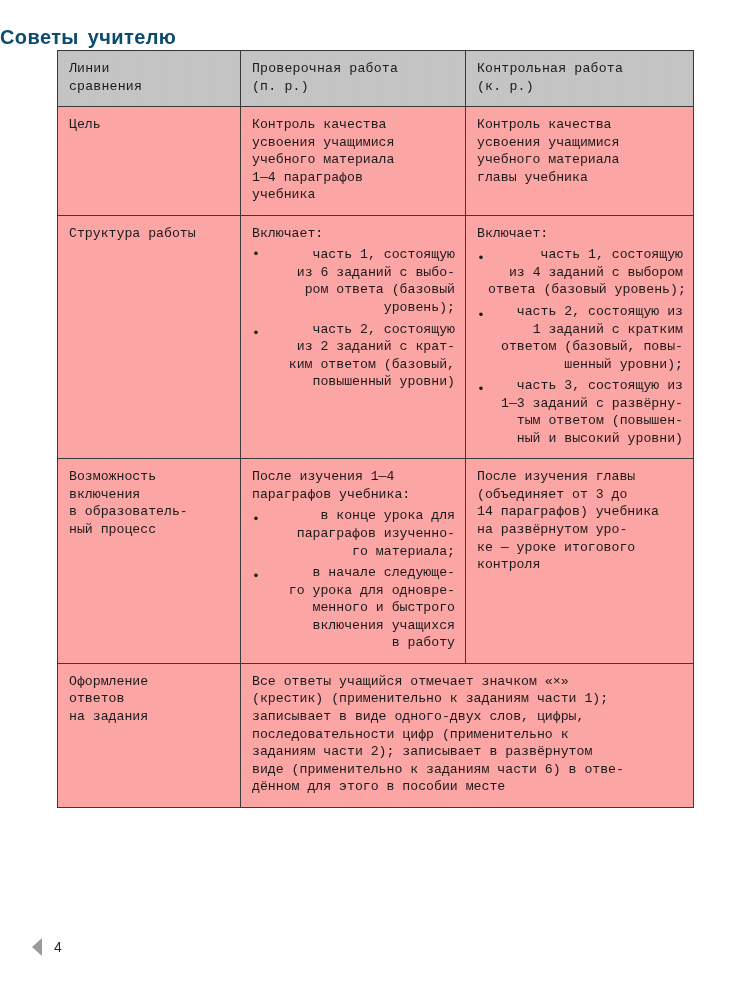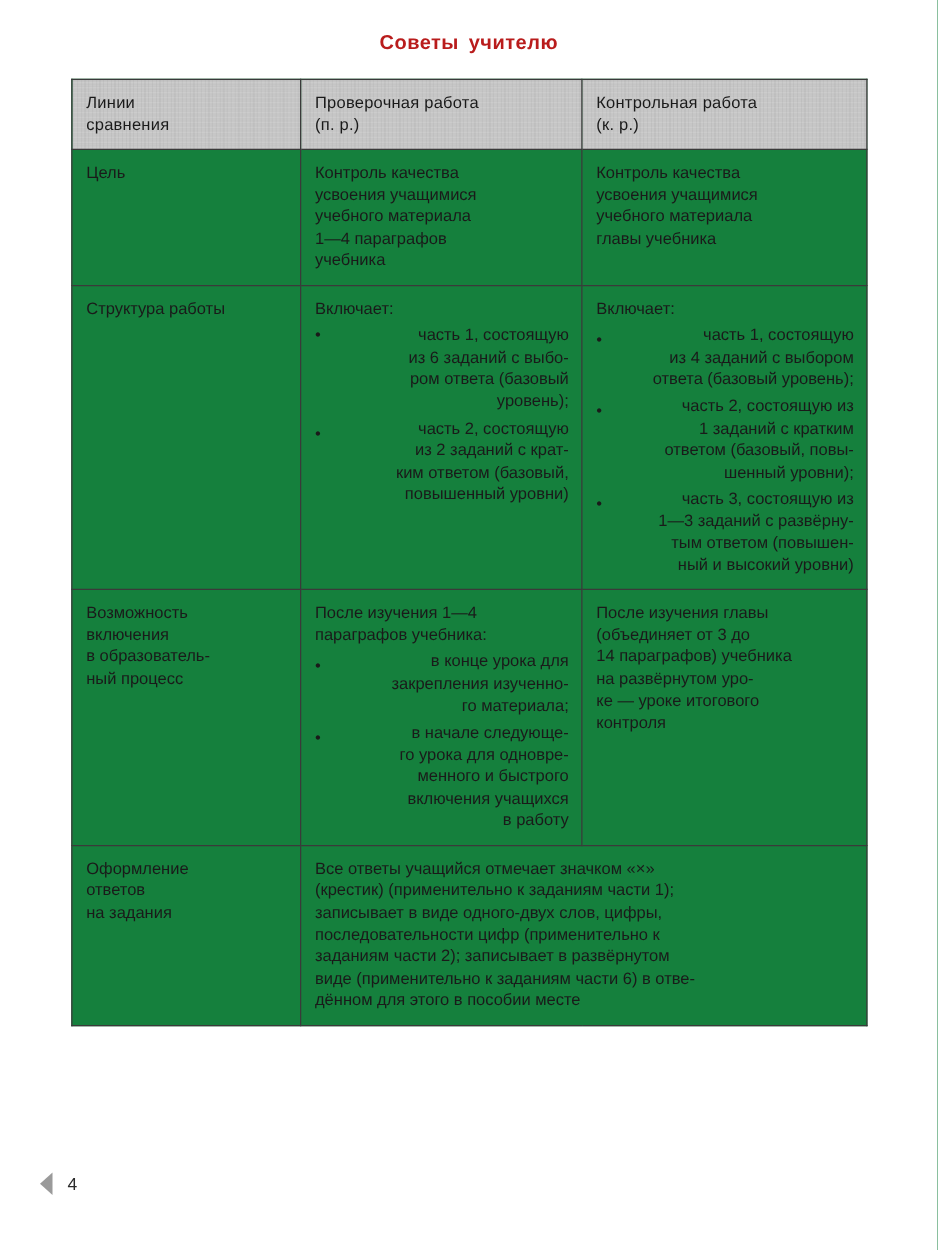--- a/index.html
+++ b/index.html
@@ -22,37 +22,38 @@
     height: 1000px;
     box-sizing: border-box;
   }
 
   
   .doc-title {
     position: absolute;
     top: 26px;
     left: 0;
     width: 750px;
-    text-align: center;
-    font-size: 16px;
+    text-align: left;
+    font-size: 20px;
     font-weight: bold;
     letter-spacing: 0.4px;
     word-spacing: 3px;
-    color: #b91c1c;
+    color: #0c4a6e;
   }
 
   
   .cmp-table {
     position: absolute;
     left: 57px;
-    top: 63px;
+    top: 50px;
     width: 636px;
     border-collapse: collapse;
     table-layout: fixed;
-    background: #15803d;
+    background: #fca5a5;
+    font-family: Liberation Mono, monospace;
   }
   .cmp-table col.c1 { width: 183px; }
   .cmp-table col.c2 { width: 225px; }
   .cmp-table col.c3 { width: 228px; }
 
   .cmp-table td, .cmp-table th {
     border: 1px solid #3a3a3a;
     vertical-align: top;
     padding: 9px 10px 11px 11px;
     font-size: 13.2px;
@@ -247,21 +248,21 @@
           <span class="cell-line">ный процесс</span>
         </td>
         <td>
           <span class="cell-line">После изучения 1—4</span>
           <span class="cell-line">параграфов учебника:</span>
           <ul class="bullets">
             <li>
               <span class="bullet-dot" style="top:4px">•</span>
               <span class="bullet-body gap-before">
                 <span class="cell-line">в конце урока для</span>
-                <span class="cell-line">закрепления изученно-</span>
+                <span class="cell-line">параграфов изученно-</span>
                 <span class="cell-line">го материала;</span>
               </span>
             </li>
             <li>
               <span class="bullet-dot" style="top:4px">•</span>
               <span class="bullet-body gap-before">
                 <span class="cell-line">в начале следующе-</span>
                 <span class="cell-line">го урока для одновре-</span>
                 <span class="cell-line">менного и быстрого</span>
                 <span class="cell-line">включения учащихся</span>

